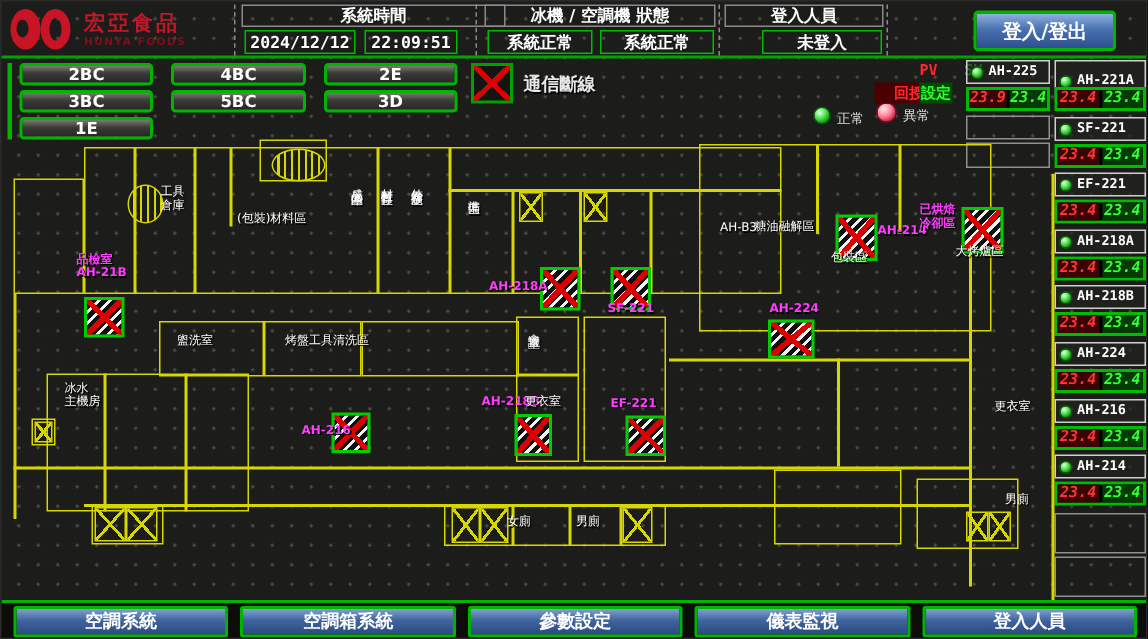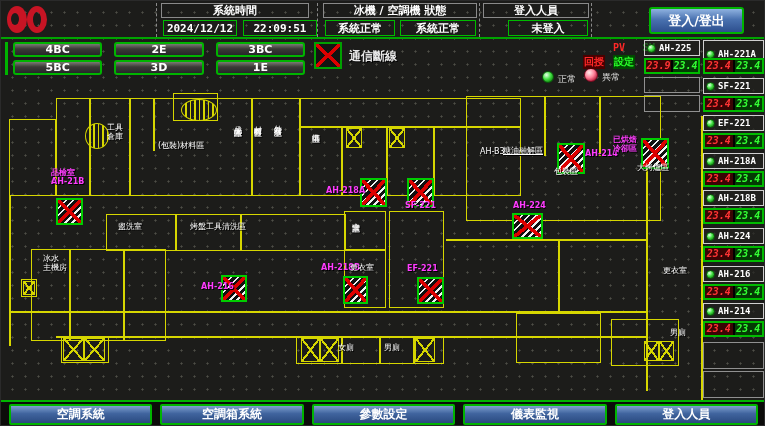--- a/index.html
+++ b/index.html
@@ -94,59 +94,64 @@
 <body>
 
 <div class="app">
 
   <div class="header">
     <div class="logo">
       <div class="logomark">
         <span class="c1"></span>
           <span class="c2"></span>
       </div>
+      <div>
+        <div class="brand">宏亞食品</div>
+        <div class="brandsub">HUNYA FOODS</div>
+      </div>
     </div>
 
     <div class="vdiv" style="left:155px"></div>
     <div class="vdiv" style="left:316px"></div>
     <div class="vdiv" style="left:478px"></div>
     <div class="vdiv" style="left:590px"></div>
 
-    <div class="hlabel" style="left:160px; top:2px; width:148px">系統時間</div>
+    <div class="hlabel" style="left:160px; top:2px; width:176px">系統時間</div>
     <div class="hval" style="left:162px; top:19px; width:74px">2024/12/12</div>
-    <div class="hval" style="left:242px; top:19px; width:74px">22:09:51</div>
+    <div class="hval" style="left:242px; top:19px; width:62px">22:09:51</div>
 
     <div class="hlabel" style="left:322px; top:2px; width:154px">冰機 / 空調機 狀態</div>
     <div class="hval" style="left:324px; top:19px; width:70px">系統正常</div>
     <div class="hval" style="left:399px; top:19px; width:76px">系統正常</div>
 
     <div class="hlabel" style="left:482px; top:2px; width:106px">登入人員</div>
     <div class="hval" style="left:507px; top:19px; width:80px">未登入</div>
 
     <button class="loginbtn">登入/登出</button>
   </div>
 
   <div class="zones">
+      <button class="zbtn">2BC</button>
       <button class="zbtn">4BC</button>
       <button class="zbtn">2E</button>
       <button class="zbtn">3BC</button>
       <button class="zbtn">5BC</button>
       <button class="zbtn">3D</button>
       <button class="zbtn">1E</button>
     </div>
 
   <div class="commicon redx"></div>
   <div class="commtext">通信斷線</div>
   <div class="led abs" style="left:541px; top:70px; width:12px; height:12px"></div>
   <div class="legtext" style="left:557px; top:72px">正常</div>
   <div class="ledpink abs" style="left:583px; top:67px; width:14px; height:14px"></div>
   <div class="legtext" style="left:601px; top:70px">異常</div>
   <div class="pvsv" style="left:592px; top:41px; color:#ff2828">PV</div>
   <div class="pvsv" style="left:622px; top:41px; color:#28ff28">SV</div>
-  <div class="pvsv" style="left:582px; top:54px; color:#ff2828; background:#4a0000; padding:0 1px">回授</div>
+  <div class="pvsv" style="left:582px; top:54px; color:#ff2828; background:#4a0000; padding:0 13px">回授</div>
   <div class="pvsv" style="left:612px; top:54px; color:#28ff28; background:#004a00; padding:0 1px">設定</div>
 
   <div>
       <div class="namerow" style="position: absolute; left: 643px; top: 39px; width: 56px; height: 16px;">
         <span class="led"></span>
         <span class="devname">AH-225</span>
       </div>
       <div class="valrow" style="position: absolute; left: 643px; top: 57px; width: 56px; height: 16px;">
         <span class="pv">23.9</span>
         <span class="sv">23.4</span>
@@ -294,21 +299,21 @@
       <div class="lblm" style="position: absolute; left: 320px; top: 262px;">AH-218B</div>
       <div class="lblm" style="position: absolute; left: 406px; top: 263px;">EF-221</div>
       <div class="lblw" style="position: absolute; left: 106px; top: 122px;">工具
 倉庫</div>
       <div class="lblw" style="position: absolute; left: 157px; top: 140px;">(包裝)材料區</div>
       <div class="lblw vert" style="position: absolute; left: 232px; top: 118px;">成品入庫區</div>
       <div class="lblw vert" style="position: absolute; left: 252px; top: 118px;">材料暫存區</div>
       <div class="lblw vert" style="position: absolute; left: 272px; top: 118px;">外箱存放區</div>
       <div class="lblw vert" style="position: absolute; left: 310px; top: 126px;">準備區</div>
       <div class="lblw" style="position: absolute; left: 479px; top: 146px;">AH-B3</div>
-      <div class="lblw" style="position: absolute; left: 502px; top: 145px; text-decoration: underline;">糖油融解區</div>
+      <div class="lblw" style="position: absolute; left: 502px; top: 145px;">糖油融解區</div>
       <div class="lblw" style="position: absolute; left: 553px; top: 166px;">包裝區</div>
       <div class="lblw" style="position: absolute; left: 636px; top: 162px;">大烤爐區</div>
       <div class="lblw" style="position: absolute; left: 117px; top: 221px;">盥洗室</div>
       <div class="lblw" style="position: absolute; left: 189px; top: 221px;">烤盤工具清洗區</div>
       <div class="lblw vert" style="position: absolute; left: 350px; top: 215px;">會議室</div>
       <div class="lblw" style="position: absolute; left: 349px; top: 262px;">更衣室</div>
       <div class="lblw" style="position: absolute; left: 42px; top: 253px;">冰水
 主機房</div>
       <div class="lblw" style="position: absolute; left: 337px; top: 342px;">女廁</div>
       <div class="lblw" style="position: absolute; left: 383px; top: 342px;">男廁</div>

